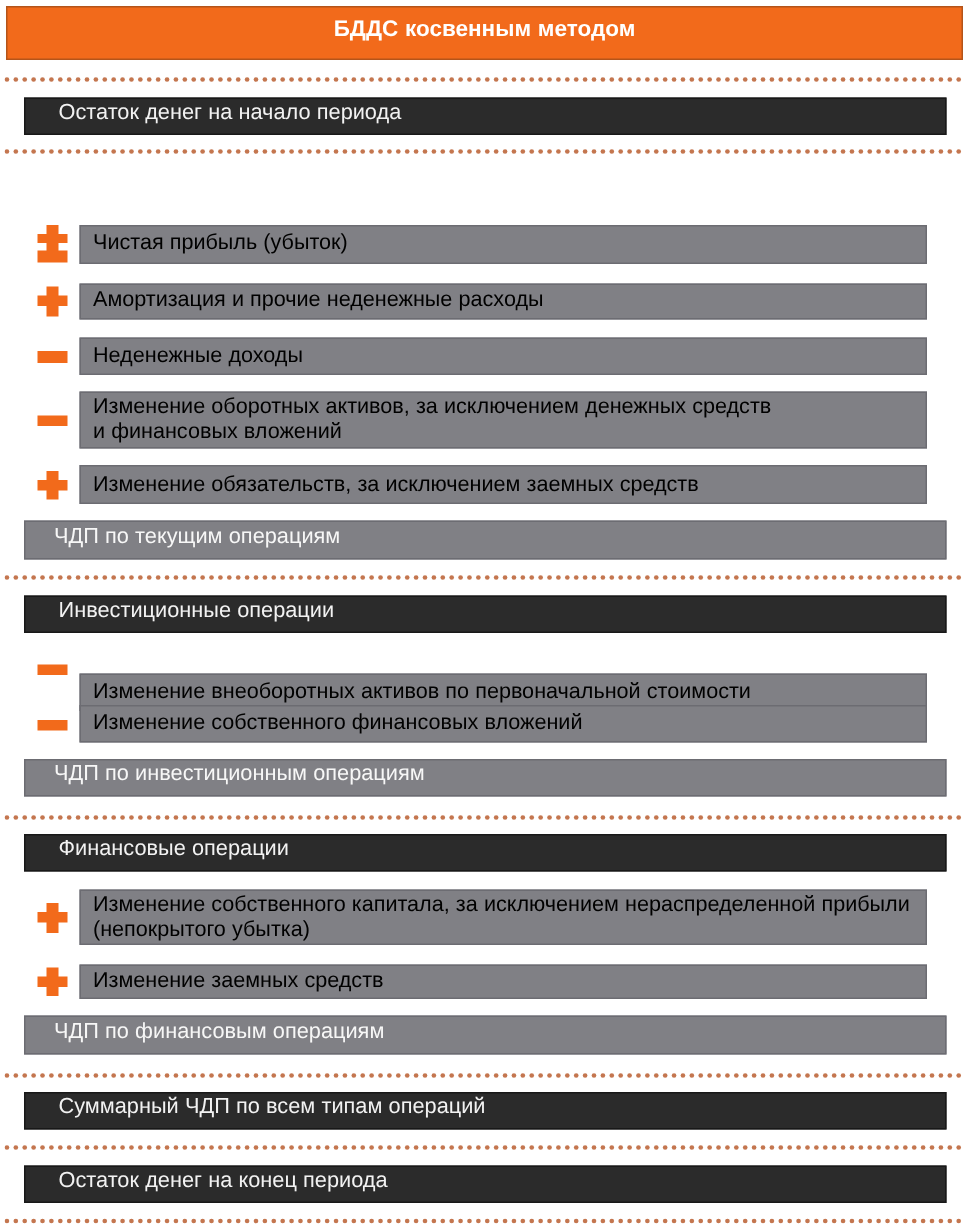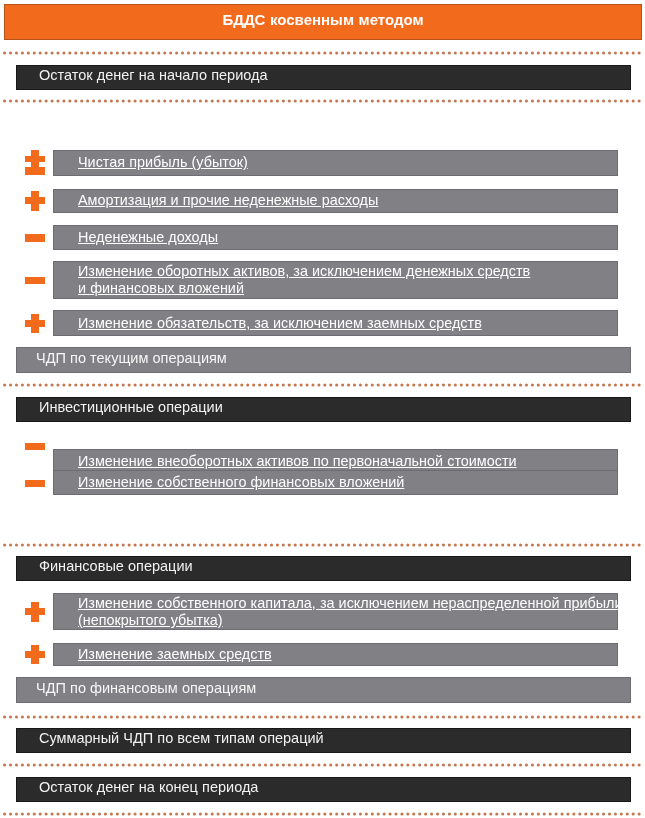--- a/index.html
+++ b/index.html
@@ -33,22 +33,22 @@
   .bar .txt{display:block;line-height:1.22;position:relative;}
   .bar .txt .ln{display:block;white-space:nowrap;}
   .bar.dark .txt,.bar.net .txt{top:-1.5px;}
   .bar.sub  .txt{top:0px;}
   .bar.sub  .txt.multi{top:0.3px;line-height:1.2;}
 
   .bar.dark{background:#2b2b2b;border:1px solid #181818;color:#f2f2f2;
             left:16px;width:615px;padding-left:22px;font-size:14.5px;word-spacing:0.1px;}
   .bar.net {background:#808085;border:1px solid #6c6c72;color:#f7f7f7;
             left:16px;width:615px;padding-left:19px;font-size:14.5px;word-spacing:0.1px;}
-  .bar.sub {background:#808085;border:1px solid #6c6c72;color:#ffffff;
-            left:53px;width:565px;padding-left:24px;font-size:14.4px;word-spacing:0.1px;text-decoration:underline;}
+  .bar.sub {background:#808085;border:1px solid #6c6c72;color:#000000;
+            left:53px;width:565px;padding-left:8px;font-size:14.4px;word-spacing:0.1px;}
 
   
   .op{position:absolute;left:25px;width:20px;}
   .op b{display:block;position:absolute;background:#f26a1b;}
 </style>
 </head>
 <body>
 
 <div id="page">
 
@@ -449,20 +449,23 @@
     </div>
   <div class="op" style="top:443.0px;height:7.2px">
       <b class="h" style="left:0;top:0;width:20px;height:7.2px"></b>
     </div>
   <div class="bar sub" style="top:470px;height:24.8px">
       <span class="txt">Изменение собственного финансовых вложений</span>
     </div>
   <div class="op" style="top:479.5px;height:7.2px">
       <b class="h" style="left:0;top:0;width:20px;height:7.2px"></b>
     </div>
+  <div class="bar net" style="top:506px;height:25px">
+      <span class="txt">ЧДП по инвестиционным операциям</span>
+    </div>
   <div class="dots" style="top:542.4px">
     <svg width="638" height="6" viewBox="0 0 638 6">
         <g>
           <circle cx="1.62" cy="3" r="1.55"></circle>
           <circle cx="7.55" cy="3" r="1.55"></circle>
           <circle cx="13.48" cy="3" r="1.55"></circle>
           <circle cx="19.41" cy="3" r="1.55"></circle>
           <circle cx="25.34" cy="3" r="1.55"></circle>
           <circle cx="31.27" cy="3" r="1.55"></circle>
           <circle cx="37.20" cy="3" r="1.55"></circle>

